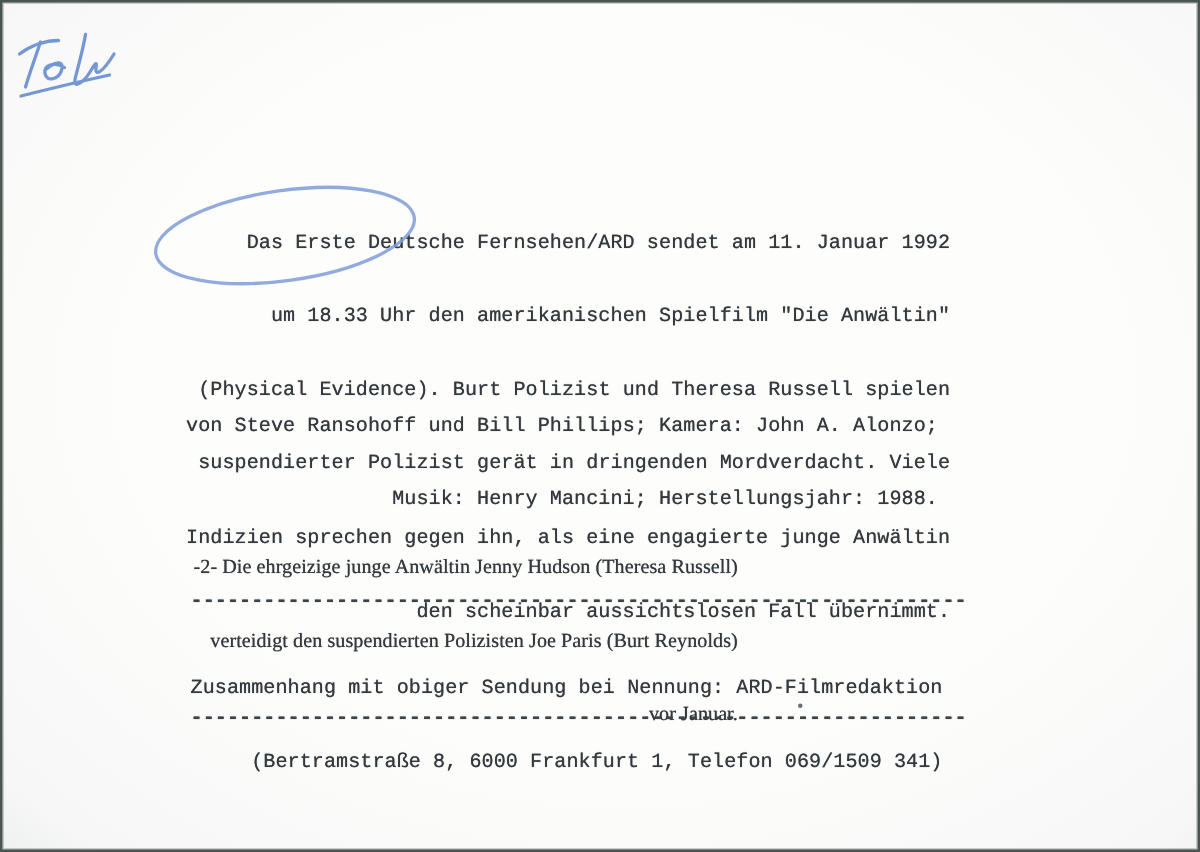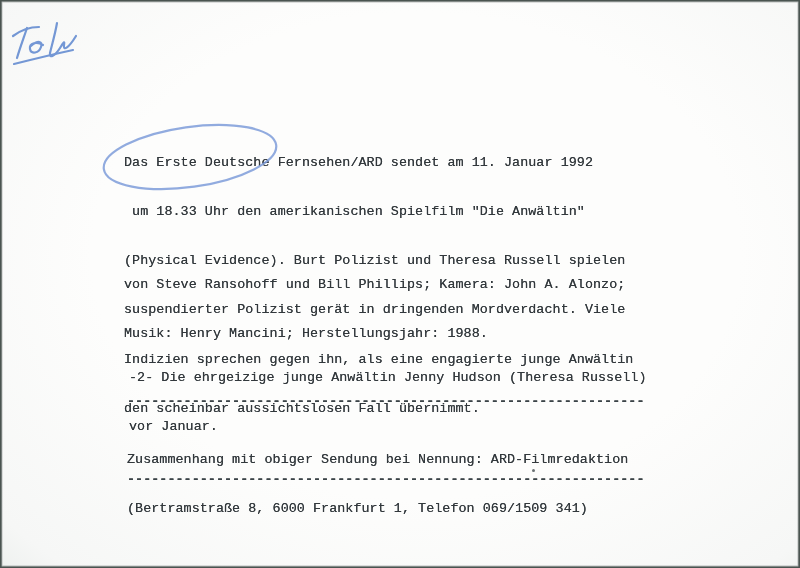--- a/index.html
+++ b/index.html
@@ -12,20 +12,21 @@
     font-family:"Liberation Mono","DejaVu Sans Mono",monospace;
   }
   .tblock{
     position:absolute;
     color:#32383c;
     font-size:13.4px;
     line-height:16.4px;
     white-space:pre;
     text-shadow:0 0 0.5px rgba(44,50,55,0.85);
     letter-spacing:0.05px;
+    text-align:right;
   }
   .tline{height:16.4px;}
   .divider{
     position:absolute;
     color:#3a4347;
     font-size:13.4px;
     line-height:16.4px;
     font-weight:bold;
     white-space:pre;
     letter-spacing:0.05px;
@@ -53,22 +54,23 @@
     <div class="tline">suspendierter Polizist gerät in dringenden Mordverdacht. Viele</div>
     <div class="tline">Indizien sprechen gegen ihn, als eine engagierte junge Anwältin</div>
     <div class="tline">den scheinbar aussichtslosen Fall übernimmt.</div>
   </div>
 
   <div class="tblock" style="left:124px;top:244px;">
     <div class="tline">von Steve Ransohoff und Bill Phillips; Kamera: John A. Alonzo;</div>
     <div class="tline">Musik: Henry Mancini; Herstellungsjahr: 1988.</div>
   </div>
 
-  <div class="tblock" style="left:129px;top:337px;">
+  <div class="tblock" style="left:129px;top:337px;font-family:Liberation Serif, serif;">
     <div class="tline">-2- Die ehrgeizige junge Anwältin Jenny Hudson (Theresa Russell)</div>
+    <div class="tline">verteidigt den suspendierten Polizisten Joe Paris (Burt Reynolds)</div>
     <div class="tline">vor Januar.</div>
   </div>
 
   <div class="divider" style="left:127px;top:394px;">----------------------------------------------------------------</div>
 
   <div class="tblock" style="left:127px;top:419px;">
     <div class="tline">Zusammenhang mit obiger Sendung bei Nennung: ARD-Filmredaktion</div>
     <div class="tline">(Bertramstraße 8, 6000 Frankfurt 1, Telefon 069/1509 341)</div>
   </div>
 

